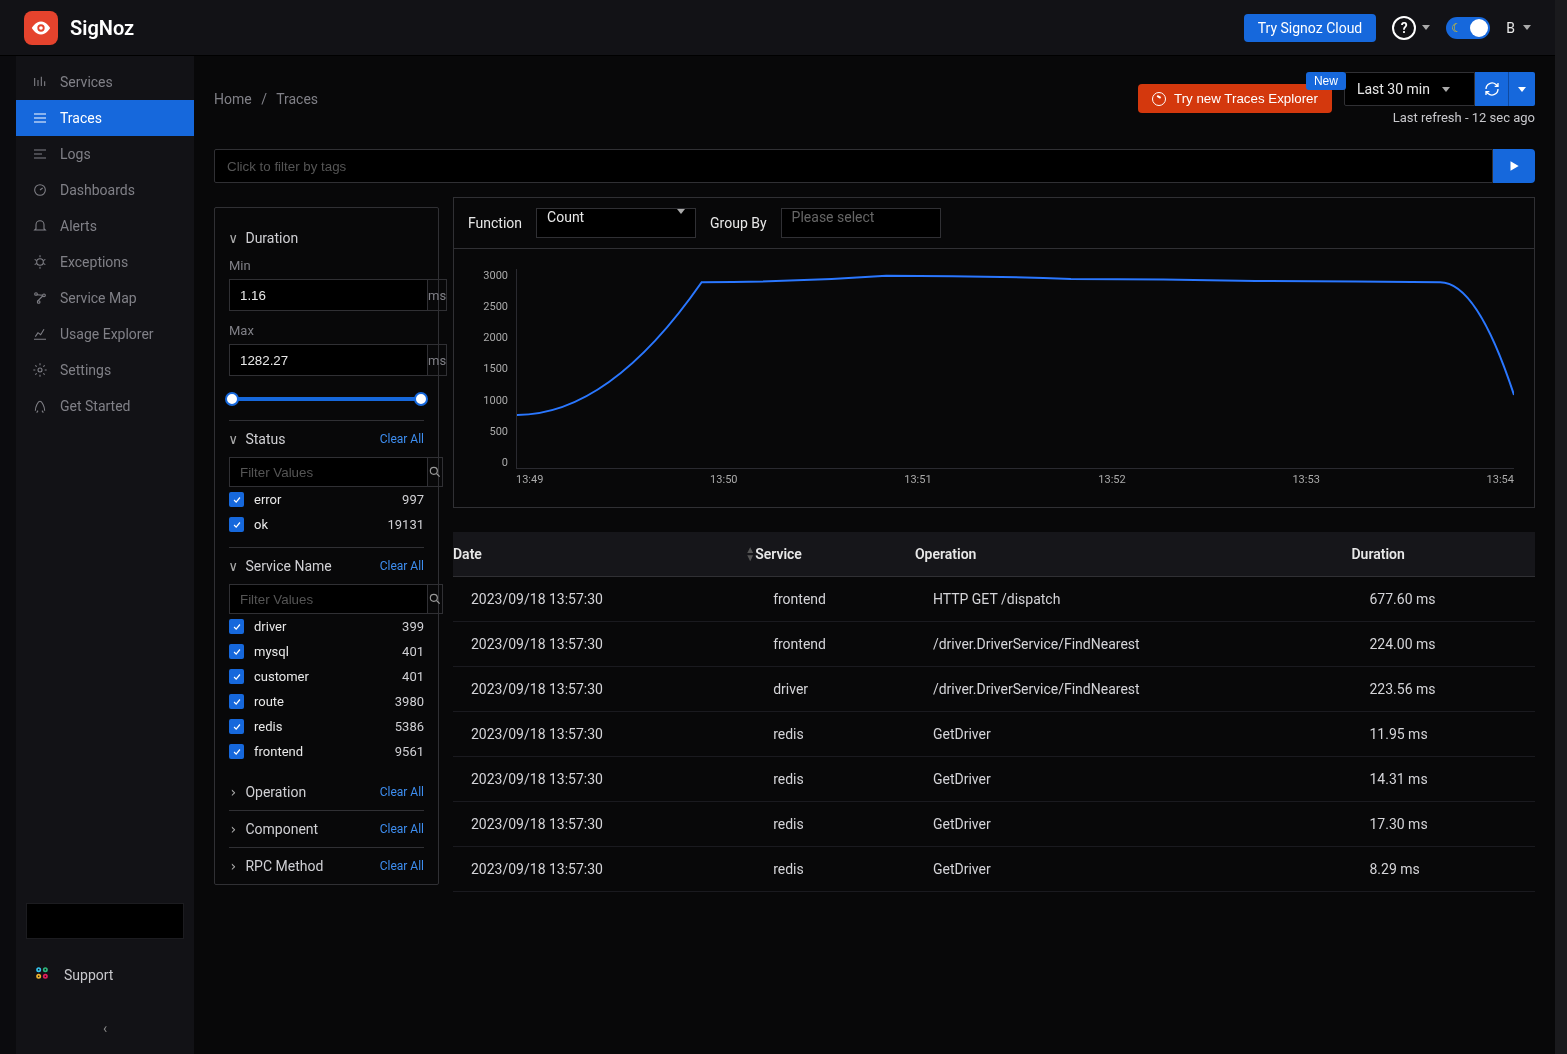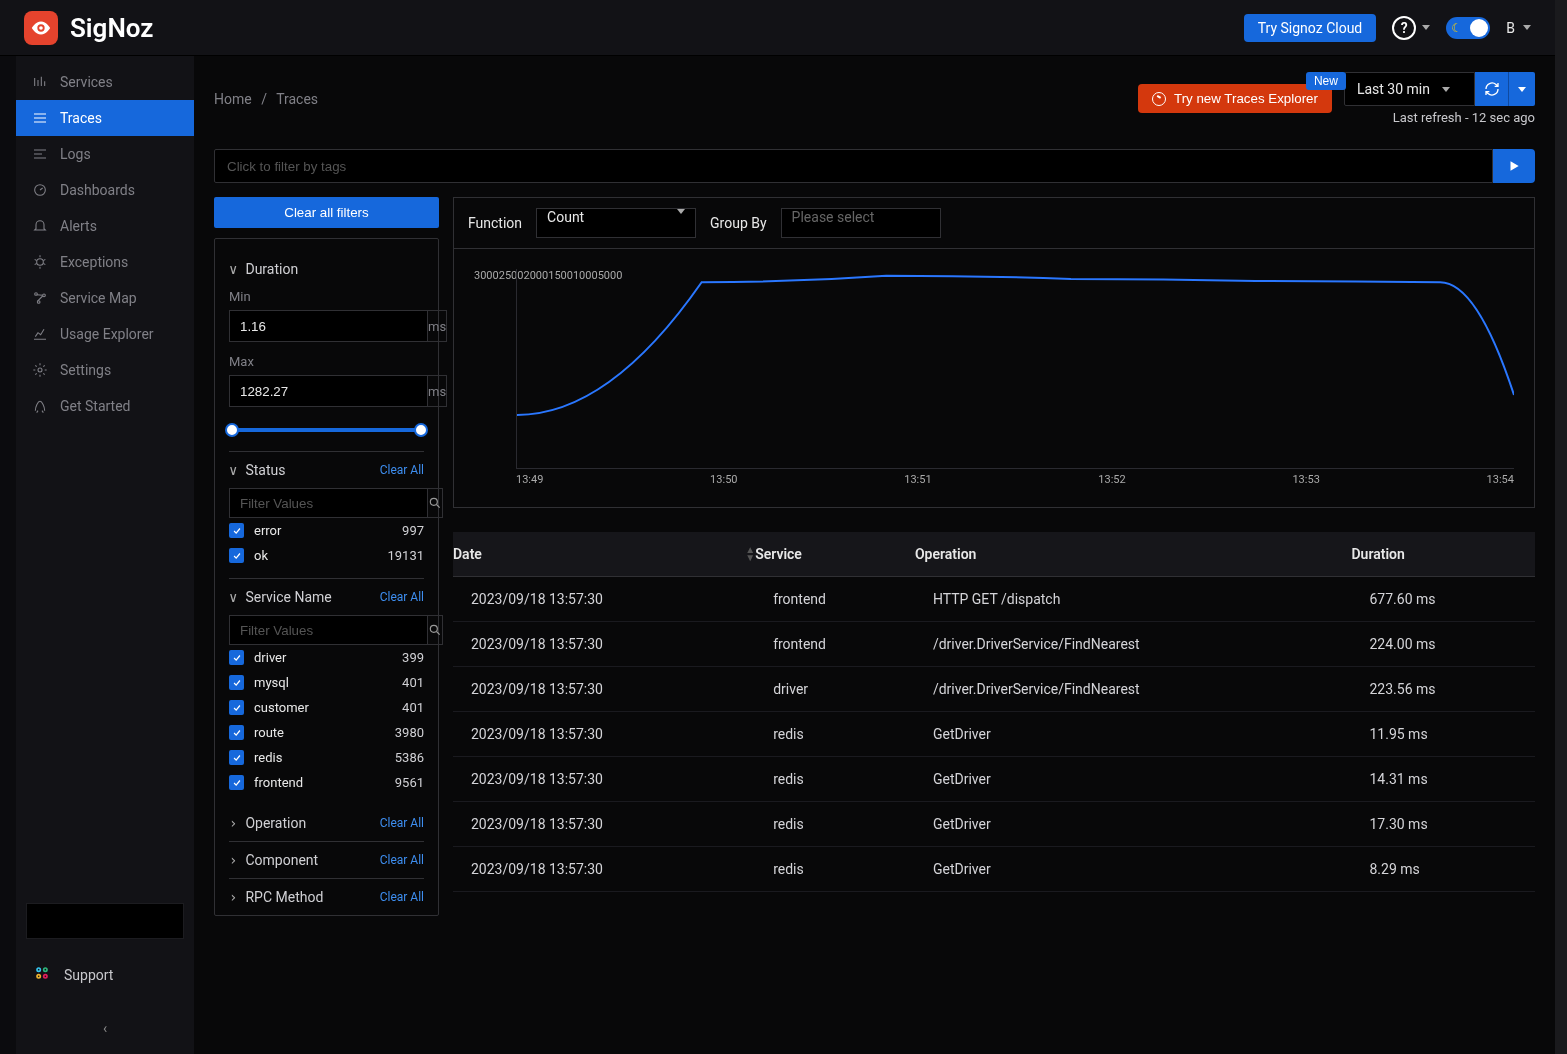--- a/index.html
+++ b/index.html
@@ -27,21 +27,21 @@
     border-right:12px solid #1a1a1d;
   }
   
   .topbar{
     height:56px; display:flex; align-items:center; padding:0 24px;
     background:var(--bg-panel); border-bottom:1px solid #000;
   }
   .logo{display:flex;align-items:center;gap:12px;}
   .logo-badge{width:34px;height:34px;border-radius:8px;background:#e5432d;display:flex;align-items:center;justify-content:center;}
   .logo-badge svg{width:22px;height:22px;fill:#fff;}
-  .logo-text{font-size:26px;font-weight:600;color:#fff;}
+  .logo-text{font-size:20px;font-weight:600;color:#fff;}
   .topbar-right{margin-left:auto;display:flex;align-items:center;gap:16px;}
   .btn{border:none;cursor:pointer;font-family:inherit;font-size:14px;color:#fff;border-radius:4px;padding:6px 14px;}
   .btn-blue{background:var(--blue);}
   .help{width:24px;height:24px;border:2px solid #fff;border-radius:50%;display:flex;align-items:center;justify-content:center;font-size:14px;font-weight:600;color:#fff;}
   .caret-down{width:0;height:0;border-left:4px solid transparent;border-right:4px solid transparent;border-top:5px solid #aaa;display:inline-block;}
   .toggle{width:44px;height:22px;border-radius:11px;background:var(--blue);display:flex;align-items:center;padding:2px;gap:3px;}
   .toggle .moon{color:#ffd400;font-size:12px;margin-left:3px;}
   .toggle .knob{width:18px;height:18px;border-radius:50%;background:#fff;margin-left:auto;}
   
   .layout{display:flex;height:calc(1054px - 56px);margin-left:16px;}
@@ -103,21 +103,21 @@
   .cb-row .cb svg{width:10px;height:10px;stroke:#fff;stroke-width:3;fill:none;}
   .cb-row .count{margin-left:auto;color:#d0d0d4;}
   
   .rightcol{flex:1;}
   .funcbar{border:1px solid var(--border);padding:10px 14px;display:flex;align-items:center;gap:14px;}
   .select{height:30px;min-width:160px;border:1px solid var(--border);background:#000;color:var(--text);display:flex;align-items:flex-start;padding:0 10px;gap:8px;}
   .select .v{flex:1;}
   .select.placeholder .v{color:#666;}
   .chartbox{border:1px solid var(--border);border-top:none;padding:20px 0 14px;}
   .chart{position:relative;height:224px;margin:0 20px;}
-  .yaxis{position:absolute;left:0;top:0;bottom:24px;display:flex;flex-direction:row;justify-content:space-between;font-size:11px;color:#aaa;text-align:right;width:34px;}
+  .yaxis{position:absolute;left:0;top:0;bottom:24px;display:flex;flex-direction:column;justify-content:space-between;font-size:11px;color:#aaa;text-align:right;width:34px;}
   .plot{position:absolute;left:42px;right:0;top:0;bottom:24px;border-left:1px solid #2a2a30;border-bottom:1px solid #2a2a30;}
   .xaxis{position:absolute;left:42px;right:0;bottom:0;height:20px;display:flex;justify-content:space-between;font-size:11px;color:#aaa;}
   
   .tablewrap{margin-top:24px;}
   table{width:100%;border-collapse:collapse;}
   thead th{background:#16161a;text-align:left;padding:14px 0;font-weight:600;color:var(--text);border-bottom:1px solid var(--border);}
   thead th .sort{float:right;color:#555;font-size:10px;line-height:8px;}
   tbody td{padding:14px 18px;border-bottom:1px solid #1a1a1f;color:#d4d4d8;}
   input::placeholder{color:#555;}
 </style>
@@ -279,21 +279,20 @@
       <div class="run-btn">
         <svg viewBox="0 0 24 24">
             <path d="M6 4l14 8-14 8z"></path>
           </svg>
       </div>
     </div>
 
     <div class="twocol">
 
       <div class="filters">
-        <button class="clear-all">Clear all filters</button>
         <div class="filter-card">
 
           <div class="sect">
             <div class="sect-head">
               <span class="arrow-ico">∨</span>
               <span>Duration</span>
             </div>
             <div class="mini-label">Min</div>
             <div class="unit-row">
               <input class="unitbox" value="1.16" style="">

